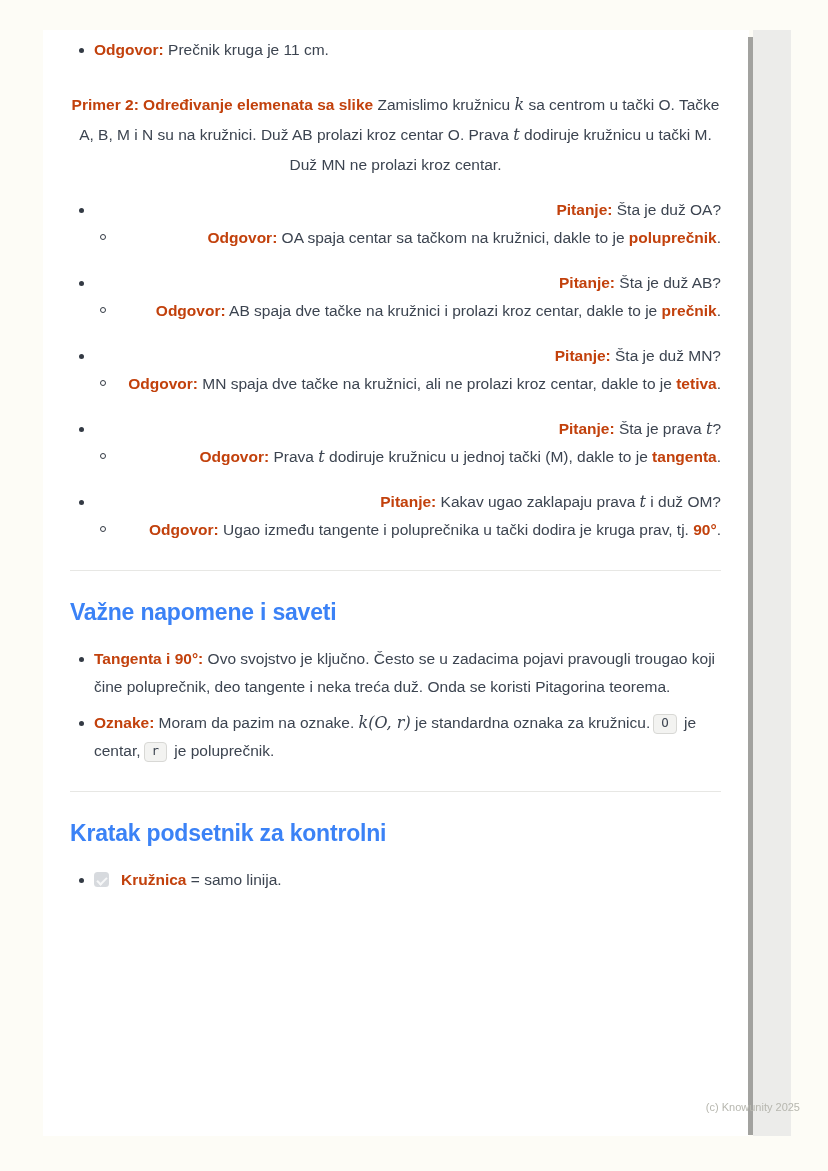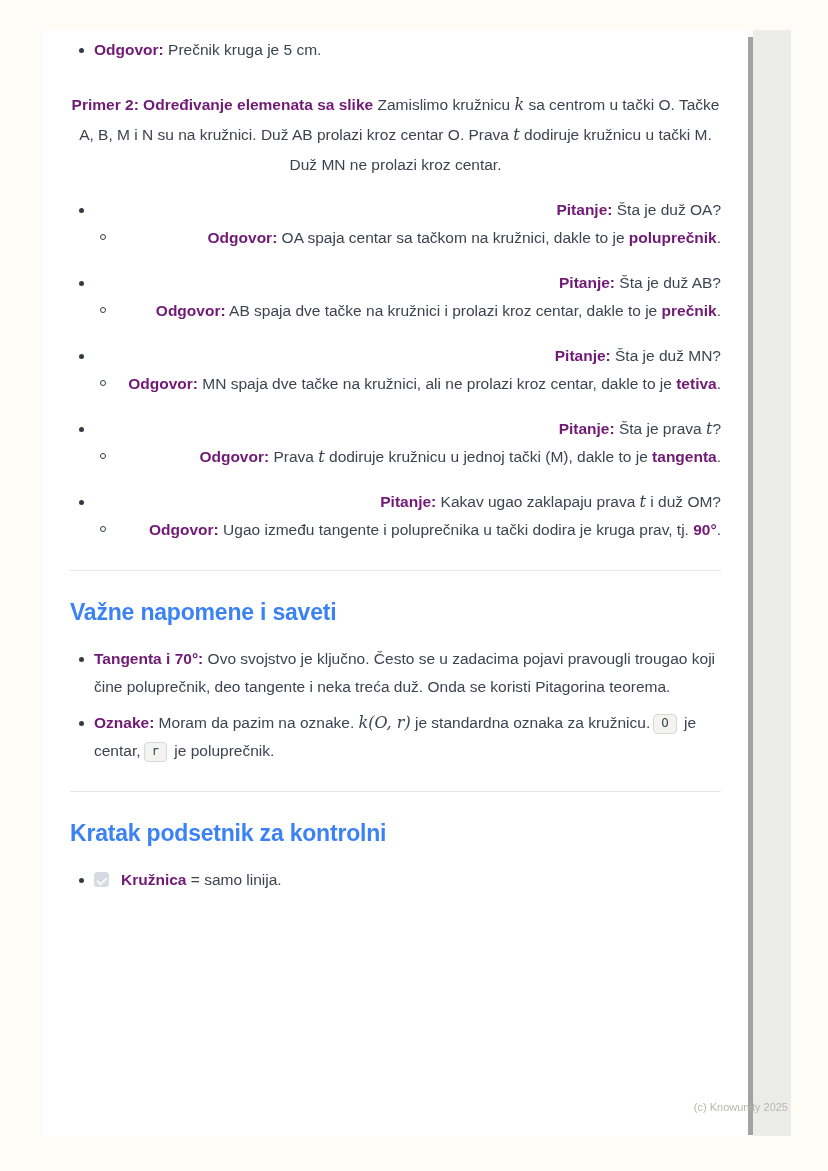--- a/index.html
+++ b/index.html
@@ -13,21 +13,21 @@
   .page {
     position:absolute; left:43px; top:30px;
     width:706px; height:1106px;
     background:#ffffff;
     box-sizing:border-box;
     padding:6px 28px 0 27px;
     color:#3c4450;
     font-size:15.5px;
     line-height:28px;
   }
-  .b { font-weight:bold; color:#701a75; }
+  .b { font-weight:bold; color:#c2410c; }
   h2 {
     font-size:23px; line-height:30px;
     color:#3b82f6; font-weight:bold;
     letter-spacing:-0.2px;
     margin:26px 0 18px 0;
   }
   hr.rule { border:none; border-top:1px solid #e7e7e4; margin:26px 0 0 0; }
   .primer { margin:26px 0 16px 0; line-height:30px;text-align:center; }
   ul { list-style:none; margin:0; padding:0; }
   li.l1 { position:relative; padding-left:24px; }
@@ -77,34 +77,34 @@
     width:38px; height:1106px;
     background:#ececE9; background-color:#ececea;
   }
   .scroll-thumb {
     position:absolute; left:748px; top:37px;
     width:5px; height:1098px;
     background:#a2a29f;
     z-index:3;
   }
   .watermark {
-    position:absolute; left:0; top:1100px; width:788px;
+    position:absolute; left:12px; top:1100px; width:788px;
     text-align:right;
     font-size:11px; line-height:14px;
     color:#b7b7af;
     z-index:4;
   }
 </style>
 </head>
 <body>
 
 <div class="page">
 
   <ul>
-    <li class="l1"><span class="b">Odgovor:</span><span> Prečnik kruga je 5 cm.</span></li>
+    <li class="l1"><span class="b">Odgovor:</span><span> Prečnik kruga je 11 cm.</span></li>
   </ul>
 
   <p class="primer"><span class="b">Primer 2: Određivanje elemenata sa slike</span><span> Zamislimo kružnicu </span><span class="math">k</span><span> sa centrom u tački O. Tačke A, B, M i N su na kružnici. Duž AB prolazi kroz centar O. Prava </span><span class="math">t</span><span> dodiruje kružnicu u tački M. Duž MN ne prolazi kroz centar.</span></p>
 
   <ul class="qa-list">
     <li class="l1"><span class="b">Pitanje:</span><span> Šta je duž OA?</span><span class="math"></span><span></span>
       <ul class="sub">
         <li class="l2"><span class="b">Odgovor:</span><span> OA spaja centar sa tačkom na kružnici, dakle to je </span><span class="math"></span><span></span><span class="b">poluprečnik</span><span>.</span></li>
       </ul>
     </li>
@@ -128,21 +128,21 @@
         <li class="l2"><span class="b">Odgovor:</span><span> Ugao između tangente i poluprečnika u tački dodira je kruga prav, tj. </span><span class="math"></span><span></span><span class="b">90°</span><span>.</span></li>
       </ul>
     </li>
   </ul>
 
   <hr class="rule">
 
   <h2>Važne napomene i saveti</h2>
 
   <ul class="notes-list">
-    <li class="l1"><span class="b">Tangenta i 70°:</span><span> Ovo svojstvo je ključno. Često se u zadacima pojavi pravougli trougao koji čine poluprečnik, deo tangente i neka treća duž. Onda se koristi Pitagorina teorema.</span></li>
+    <li class="l1"><span class="b">Tangenta i 90°:</span><span> Ovo svojstvo je ključno. Često se u zadacima pojavi pravougli trougao koji čine poluprečnik, deo tangente i neka treća duž. Onda se koristi Pitagorina teorema.</span></li>
     <li class="l1"><span class="b">Oznake:</span><span> Moram da pazim na oznake. </span><span class="math">k(O, r)</span><span> je standardna oznaka za kružnicu.</span><span class="code">O</span><span> je centar,</span><span class="code">r</span><span> je poluprečnik.</span></li>
   </ul>
 
   <hr class="rule">
 
   <h2>Kratak podsetnik za kontrolni</h2>
 
   <ul class="checklist">
     <li class="l1"><span class="checkbox"></span><span class="b">Kružnica</span><span> = samo linija.</span></li>
   </ul>

